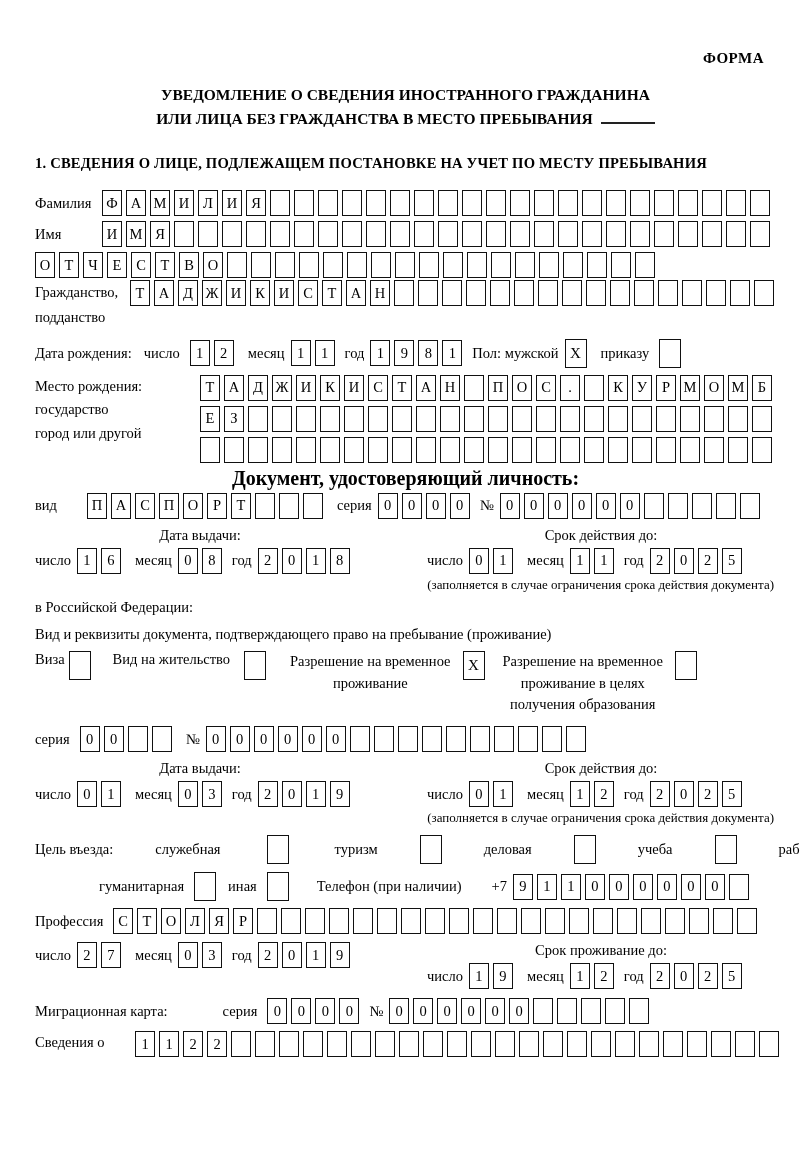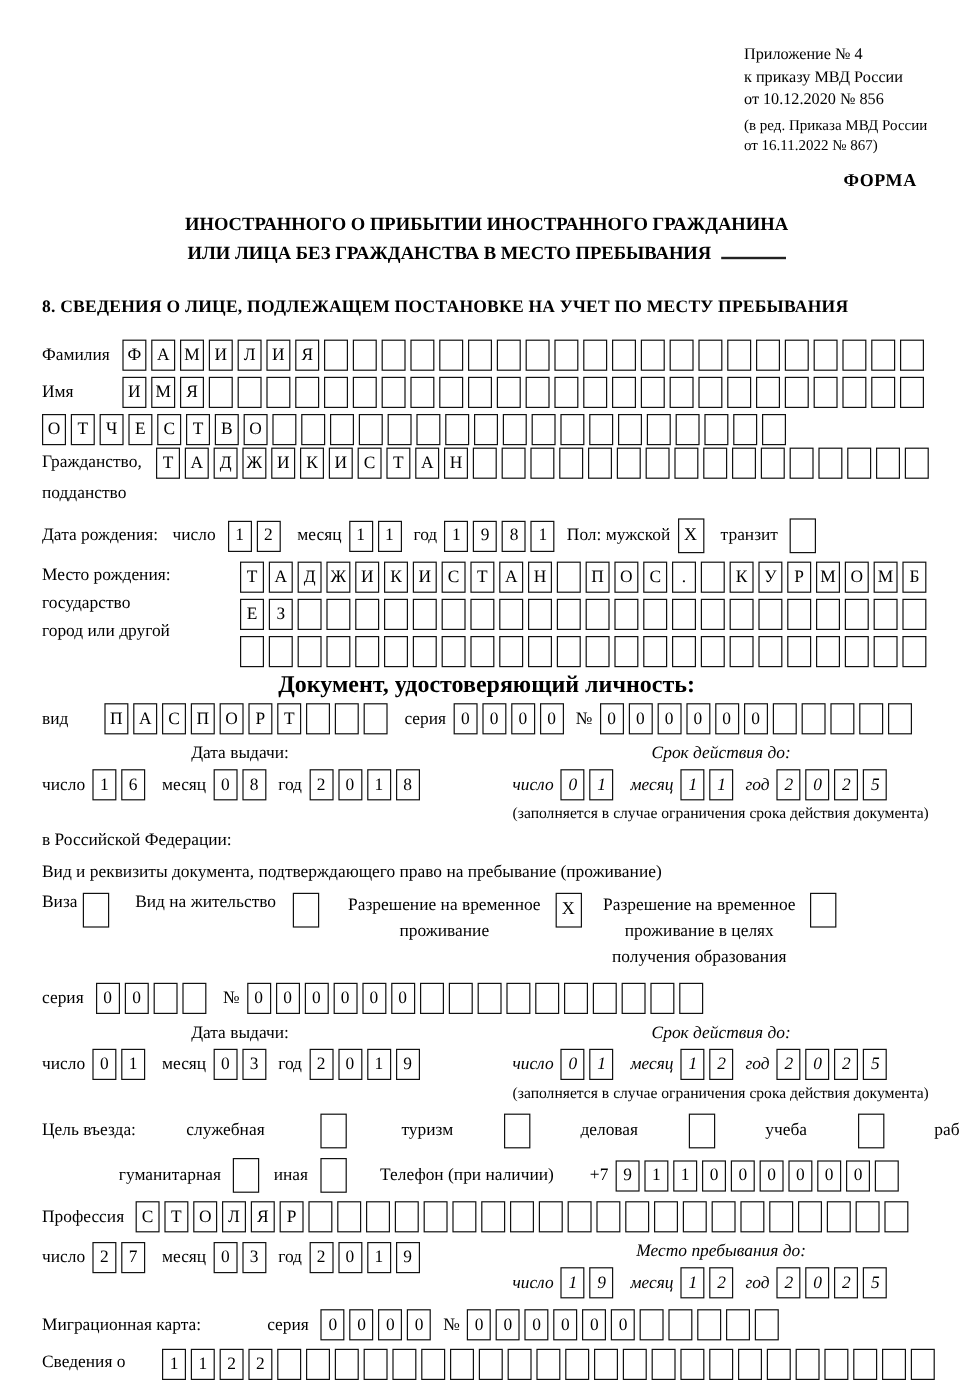--- a/index.html
+++ b/index.html
@@ -18,53 +18,44 @@
   .lblcol{flex:none;font-size:14.5px;}
   .cells{display:flex;flex-wrap:nowrap;}
   .cell{flex:none;width:20px;height:26px;box-sizing:border-box;border:1.6px solid #111;
         display:inline-flex;align-items:center;justify-content:center;
         font-size:14.5px;margin-right:4px;background:#fff;}
   .chk{flex:none;width:22px;height:29px;box-sizing:border-box;border:1.7px solid #111;
        display:inline-flex;align-items:center;justify-content:center;font-size:15px;background:#fff;}
   .center-bold{text-align:center;font-weight:bold;font-size:20px;margin-top:6px;}
   .dates{display:flex;margin-top:8px;}
   .dates-col{width:330px;}
-  .dates-col.right{margin-left:62px;width:348px;font-style:italic;}
+  .dates-col.right{margin-left:62px;width:348px;}
   .dates-head{text-align:center;font-size:14.5px;margin-bottom:4px;}
   .note-right{text-align:right;font-size:13px;margin-top:3px;padding-right:2px;}
   .plain{font-size:14.5px;margin-top:10px;}
   .chkopt{display:flex;align-items:flex-start;}
   .chkopt .txt{text-align:center;font-size:14.5px;line-height:1.5;}
   .stackrows > .cells{margin-top:5px;}
   .stackrows > .cells:first-child{margin-top:0;}
   .gap6{margin-right:6px;} .gap10{margin-right:10px;} .gap12{margin-right:12px;}
 </style>
 </head>
 <body>
 
 <div class="page">
 
-  <div class="hdr">
-    <div>Приложение № 4</div>
-    <div>к приказу МВД России</div>
-    <div>от 10.12.2020 № 856</div>
-    <div class="hdr-small">
-      <div>(в ред. Приказа МВД России</div>
-      <div>от 16.11.2022 № 867)</div>
-    </div>
-  </div>
 
   <div class="forma">ФОРМА</div>
 
   <div class="title">
-    <div>ИНОСТРАННОГО О ПРИБЫТИИ ИНОСТРАННОГО ГРАЖДАНИНА</div>
+    <div>УВЕДОМЛЕНИЕ О СВЕДЕНИЯ ИНОСТРАННОГО ГРАЖДАНИНА</div>
     <div><span>ИЛИ ЛИЦА БЕЗ ГРАЖДАНСТВА В МЕСТО ПРЕБЫВАНИЯ</span><span class="title-underline"></span></div>
   </div>
 
-  <div class="sec-heading">8. СВЕДЕНИЯ О ЛИЦЕ, ПОДЛЕЖАЩЕМ ПОСТАНОВКЕ НА УЧЕТ ПО МЕСТУ ПРЕБЫВАНИЯ</div>
+  <div class="sec-heading">1. СВЕДЕНИЯ О ЛИЦЕ, ПОДЛЕЖАЩЕМ ПОСТАНОВКЕ НА УЧЕТ ПО МЕСТУ ПРЕБЫВАНИЯ</div>
 
   <div class="row" style="margin-top:18px;">
     <div class="lblcol" style="width:67px;">Фамилия</div>
     <div class="cells">
         <span class="cell">Ф</span>
         <span class="cell">А</span>
         <span class="cell">М</span>
         <span class="cell">И</span>
         <span class="cell">Л</span>
         <span class="cell">И</span>
@@ -208,21 +199,21 @@
       </span>
     <span class="lbl gap6">год</span>
     <span class="cells gap6">
         <span class="cell">1</span>
         <span class="cell">9</span>
         <span class="cell">8</span>
         <span class="cell">1</span>
       </span>
     <span class="lbl gap6">Пол: мужской</span>
     <span class="chk gap12" style="margin-right:14px;">X</span>
-    <span class="lbl gap10">транзит</span>
+    <span class="lbl gap10">приказу</span>
     <span class="chk"></span>
   </div>
 
   <div class="row top" style="margin-top:7px;">
     <div class="lblcol" style="width:165px;line-height:1.62;">
       <div>Место рождения:</div>
       <div>государство</div>
       <div>город или другой</div>
     </div>
     <div class="stackrows">
@@ -588,21 +579,21 @@
         <span class="lbl gap6">год</span>
         <span class="cells">
             <span class="cell">2</span>
             <span class="cell">0</span>
             <span class="cell">1</span>
             <span class="cell">9</span>
           </span>
       </div>
     </div>
     <div class="dates-col right">
-      <div class="dates-head">Место пребывания до:</div>
+      <div class="dates-head">Срок проживание до:</div>
       <div class="row" style="margin-top:0;">
         <span class="lbl gap6">число</span>
         <span class="cells gap10">
             <span class="cell">1</span>
             <span class="cell">9</span>
           </span>
         <span class="lbl gap6">месяц</span>
         <span class="cells gap6">
             <span class="cell">1</span>
             <span class="cell">2</span>

